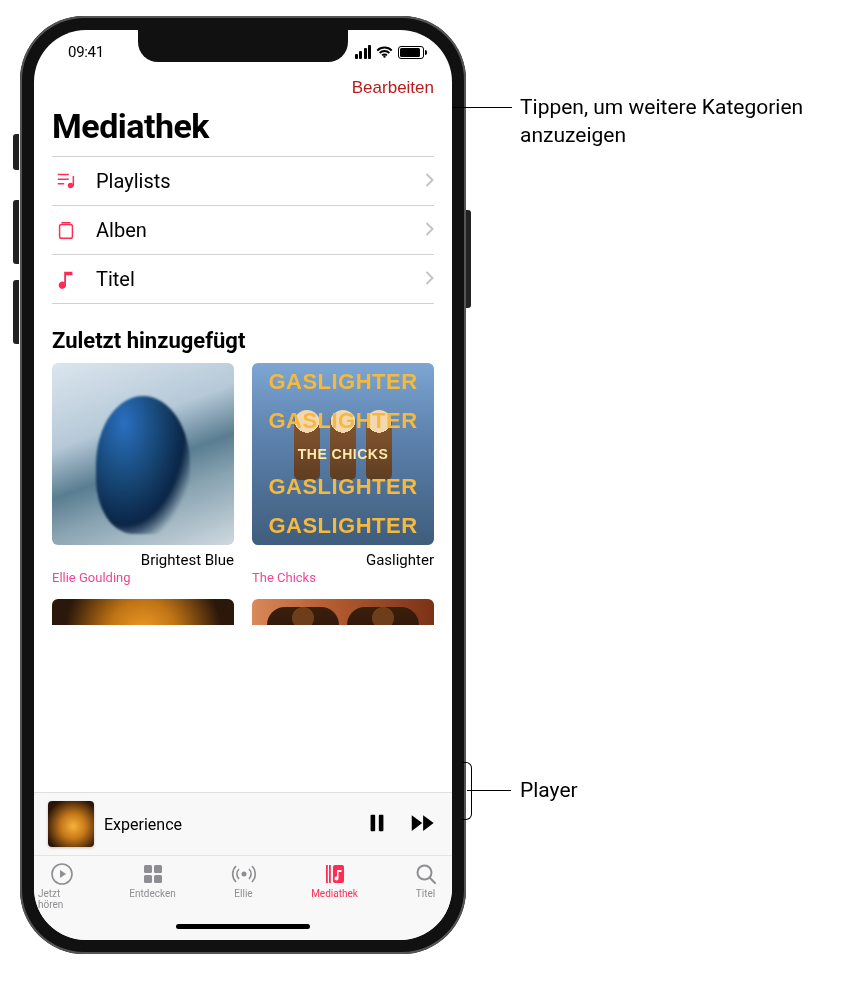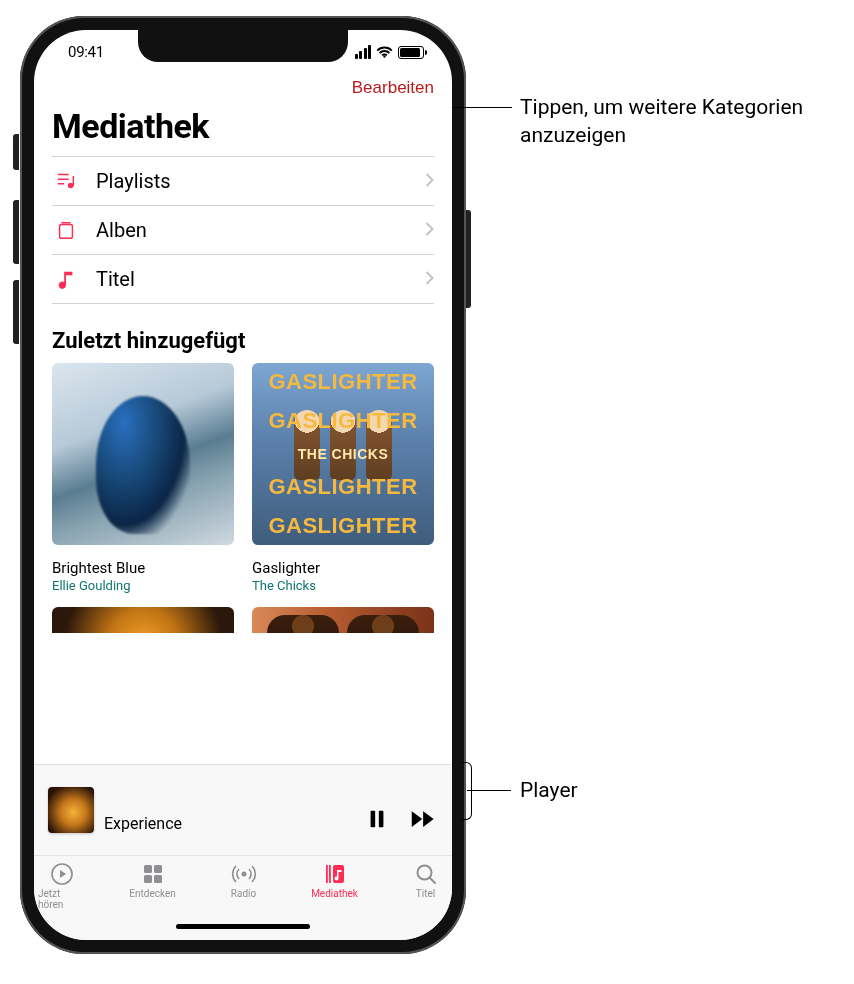--- a/index.html
+++ b/index.html
@@ -115,35 +115,35 @@
     display:flex; flex-direction:column; justify-content:space-around; align-items:center;
     font-family: Impact, "Arial Black", sans-serif;
     color:#f5b93d; font-weight:900; font-size:22px; letter-spacing:0.5px;
   }
   .album-art.gas .band{font-size:14px;color:#ffe9a8;}
   .album-art.gas .figs{
     position:absolute;top:26%;left:0;right:0;height:50%;display:flex;justify-content:center;gap:10px;
   }
   .album-art.gas .figs span{ width:26px;height:70px;background:radial-gradient(circle at 50% 15%,#f2d7b1 0%,#f2d7b1 20%,transparent 20%),linear-gradient(#8c5a33,#5e3d21);border-radius:14px 14px 6px 6px;}
   .gas-text{position:relative;z-index:2;}
-  .album-title { font-size:15px; margin-top:14px;}
-  .album-artist { font-size:13px; color:#0f766e; margin-top:1px;}
+  .album-title { font-size:15px; margin-top:6px;text-align:right;}
+  .album-artist { font-size:13px; color:#ec4899; margin-top:1px;}
 
   .album-row2 { padding: 14px 18px 0 18px; display:grid; grid-template-columns:1fr 1fr; gap:18px; height:40px; overflow:hidden;}
   .peek1{ height:60px; border-radius:6px; background: radial-gradient(circle at 50% 60%, #f2a028 0%, #c07414 35%, #2c180a 80%);}
   .peek2{ height:60px; border-radius:6px; background: linear-gradient(90deg,#d9895a 0%,#b85e32 40%,#7a3217 100%); position:relative;}
   .peek2::before,.peek2::after{content:"";position:absolute;top:8px;width:40%;height:44px;background:radial-gradient(circle at 50% 25%,#6e3d1a 0%,#6e3d1a 22%,transparent 23%),linear-gradient(#3b1f0c,#24120a);border-radius:18px 18px 8px 8px;}
   .peek2::before{left:8%;} .peek2::after{right:8%;}
 
   .miniplayer {
     margin-top:auto;
     background: rgba(248,248,248,0.94);
     backdrop-filter: blur(20px);
     border-top: 0.5px solid rgba(0,0,0,0.1);
-    display:flex; align-items:flex-end; padding: 22px 14px; gap:10px; cursor:pointer;
+    display:flex; align-items:center; padding: 8px 14px; gap:10px; cursor:pointer;
   }
   .mini-art{ width:46px; height:46px; border-radius:4px; background: radial-gradient(circle at 55% 55%, #f6b23a 0%, #c5781a 35%, #2a1307 80%); box-shadow:0 1px 3px rgba(0,0,0,0.2);}
   .mini-title{ flex:1; font-size:16px;}
   .mini-controls{ display:flex; gap:22px;}
   .mini-controls button{background:none;border:none;cursor:pointer;color:#000;}
   .mini-controls svg{width:22px;height:22px;}
   .mini-controls .next svg{width:28px;height:22px;}
 
   .tabbar {
     display:flex; justify-content:space-around; align-items:flex-start;
@@ -324,21 +324,21 @@
             <rect x="3" y="13" width="8" height="8" rx="1.5"></rect>
             <rect x="13" y="13" width="8" height="8" rx="1.5"></rect>
           </svg>
         <span>Entdecken</span>
       </div>
       <div class="tab">
         <svg viewBox="0 0 24 24" fill="none" stroke="currentColor" stroke-width="1.6">
             <circle cx="12" cy="12" r="2.5" fill="currentColor" stroke="none"></circle>
             <path d="M7 7a7 7 0 000 10M17 7a7 7 0 010 10M4 4a11.3 11.3 0 000 16M20 4a11.3 11.3 0 010 16"></path>
           </svg>
-        <span>Radio</span>
+        <span>Ellie</span>
       </div>
       <div class="tab active">
         <svg viewBox="0 0 24 24" fill="currentColor">
             <path d="M6 3h1.8v18H6zM3 3h1.8v18H3z"></path>
             <rect x="10" y="3" width="11" height="18" rx="2"></rect>
             <path fill="#fff" d="M14 8v6.5a2 2 0 101.5 1.9V10h3V8h-4.5z"></path>
           </svg>
         <span>Mediathek</span>
       </div>
       <div class="tab">

